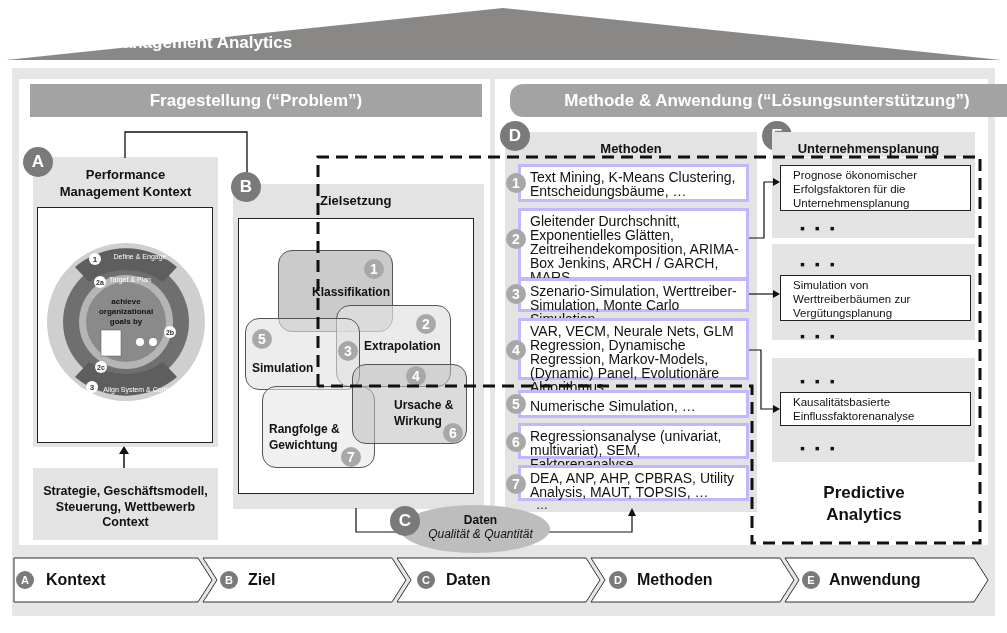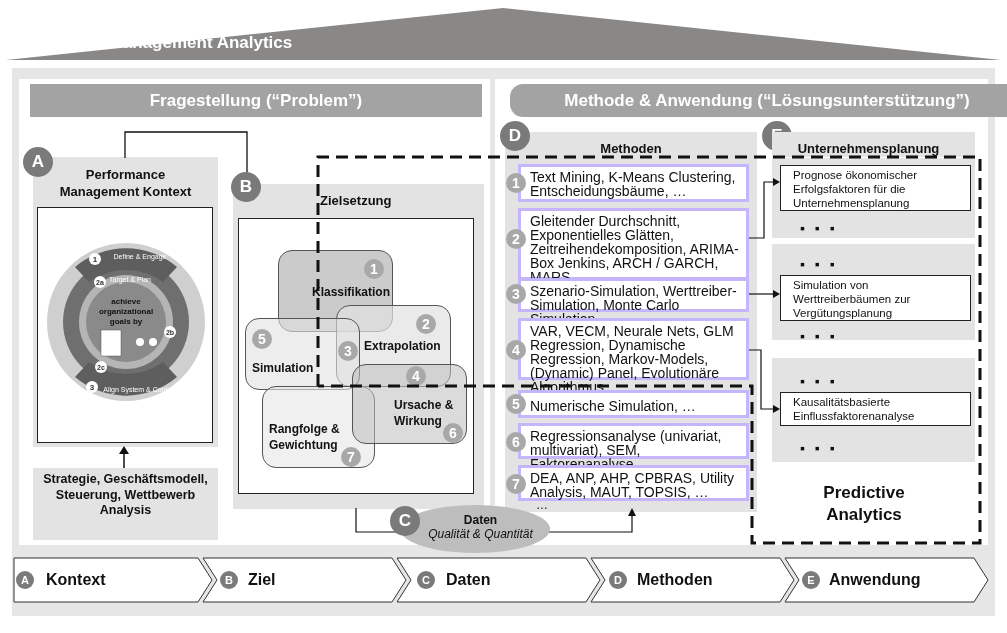--- a/index.html
+++ b/index.html
@@ -12,21 +12,21 @@
   .panel-right { left: 495px; top: 79px; width: 493px; height: 466px; background: #fff; }
   .section-header { background: #a3a3a3; color: #fff; font-weight: bold; font-size: 17px; text-align: center; line-height: 33px; height: 33px; }
   .hdr-left { left: 30px; top: 84px; width: 452px; }
   .hdr-right { left: 510px; top: 84px; width: 514px; border-radius: 13px; }
   .letter-badge { width: 30px; height: 30px; border-radius: 50%; background: #7a7a7a; color: #fff; font-weight: bold; font-size: 17px; text-align: center; line-height: 30px; }
   .num-badge { width: 20px; height: 20px; border-radius: 50%; background: #a8a8a8; color: #fff; font-weight: bold; font-size: 14px; text-align: center; line-height: 20px; }
   .gray-box { background: #e3e3e3; }
   .kontext-box { left: 33px; top: 157px; width: 185px; height: 290px; }
   .kontext-title { left: 33px; top: 166px; width: 185px; text-align: center; font-weight: bold; font-size: 13px; line-height: 17px; }
   .kontext-inner { left: 37px; top: 207px; width: 176px; height: 236px; background: #fff; border: 1px solid #222; }
-  .inputs-box { left: 33px; top: 468px; width: 185px; height: 72px; background: #e3e3e3; text-align: center; font-weight: bold; font-size: 12.5px; line-height: 15.5px; padding-top: 4px; }
+  .inputs-box { left: 33px; top: 468px; width: 185px; height: 72px; background: #e3e3e3; text-align: center; font-weight: bold; font-size: 12.5px; line-height: 15.5px; padding-top: 16px; }
   .ziel-box { left: 233px; top: 184px; width: 251px; height: 325px; }
   .ziel-title { left: 320px; top: 193px; font-weight: bold; font-size: 13px; }
   .ziel-inner { left: 238px; top: 218px; width: 236px; height: 276px; background: #fff; border: 1px solid #222; }
   .cluster { border: 1px solid #555; border-radius: 14px; }
   .cl-label { font-weight: bold; font-size: 12px; line-height: 16px; }
   .meth-box { left: 505px; top: 132px; width: 252px; height: 380px; }
   .meth-title { left: 505px; top: 141px; width: 252px; text-align: center; font-weight: bold; font-size: 13px; }
   .meth-item { background: #fff; border: 3px solid #c4b5fd; font-size: 14px; line-height: 14px; padding: 3px 0 0 9px; left: 518px; width: 231px; }
   .anw-title { left: 762px; top: 141px; width: 213px; text-align: center; font-weight: bold; font-size: 13px; }
   .anw-group { left: 772px; width: 203px; background: #e3e3e3; }
@@ -90,21 +90,21 @@
   <text x="95" y="170" font-size="7" fill="#fff" text-anchor="middle" id="w-outer-bottom">Align System &amp; Context</text>
 </svg>
 
 <svg class="abs" style="left:118px;top:446px;" width="12" height="22">
   <line x1="6" y1="22" x2="6" y2="6" stroke="#111" stroke-width="1.5"></line>
   <polygon points="1,8 6,0 11,8" fill="#111"></polygon>
 </svg>
 <div class="abs inputs-box">
   <div>Strategie, Geschäftsmodell,</div>
   <div>Steuerung, Wettbewerb</div>
-  <div>Analysis</div>
+  <div>Context</div>
 </div>
 
 <svg class="abs" style="left:120px;top:128px;" width="140" height="64">
   <polyline points="5,30 5,4 127,4 127,56" fill="none" stroke="#111" stroke-width="1.3"></polyline>
   <polygon points="122,54 127,62 132,54" fill="#111"></polygon>
 </svg>
 
 <div class="abs gray-box ziel-box"></div>
 <div class="abs letter-badge" style="left:231px;top:172px;">B</div>
 <div class="abs ziel-title">Zielsetzung</div>

